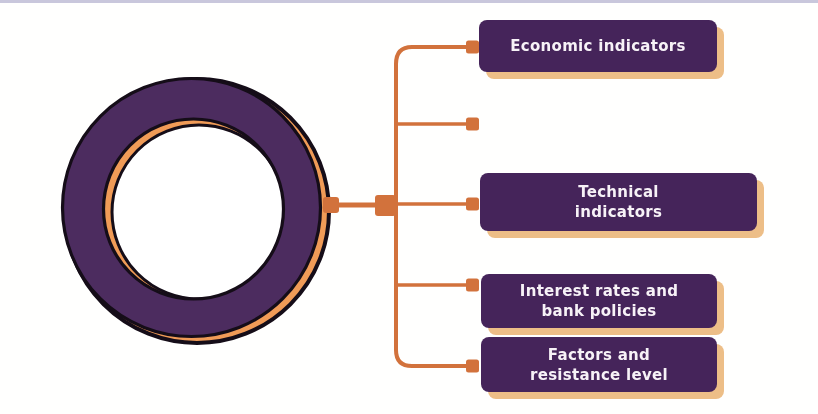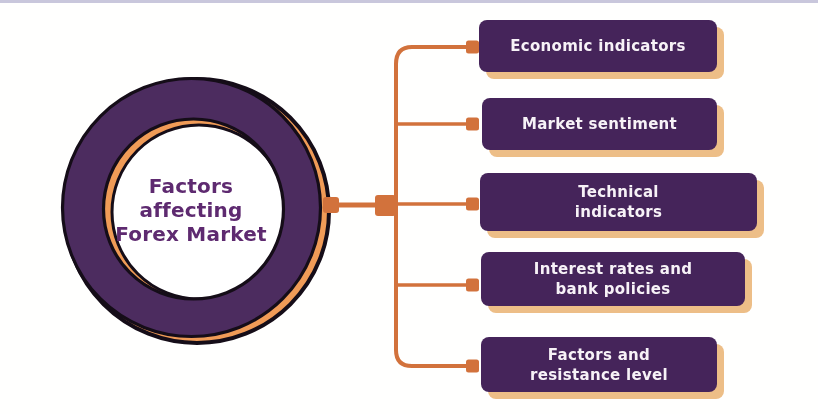--- a/index.html
+++ b/index.html
@@ -60,21 +60,21 @@
     color: var(--box_text, #f7f2f7);
     font-size: 15px;
     line-height: 20px;
     font-weight: bold;
     white-space: pre-line;
     letter-spacing: 0.3px;
   }
   .box-1 { left: 479px; top: 20px;  width: 238px; height: 52px; }
   .box-2 { left: 482px; top: 98px;  width: 235px; height: 52px; }
   .box-3 { left: 480px; top: 173px; width: 277px; height: 58px; }
-  .box-4 { left: 481px; top: 252px; width: 264px; height: 54px; }
+  .box-4 { left: 481px; top: 274px; width: 236px; height: 54px; }
   .box-5 { left: 481px; top: 337px; width: 236px; height: 55px; }
 </style>
 </head>
 <body>
 
 <div class="canvas">
   <div class="top-border"></div>
 
   <svg class="diagram-svg" width="818" height="414" viewBox="0 0 818 414">
 
@@ -92,29 +92,23 @@
     <path class="conn-line conn-branch" d="M 397 204 H 466"></path>
     <path class="conn-line conn-branch" d="M 397 285 H 466"></path>
 
     <rect class="conn-square" x="466" y="40.5" width="13" height="13" rx="2.5"></rect>
     <rect class="conn-square" x="466" y="117.5" width="13" height="13" rx="2.5"></rect>
     <rect class="conn-square" x="466" y="197.5" width="13" height="13" rx="2.5"></rect>
     <rect class="conn-square" x="466" y="278.5" width="13" height="13" rx="2.5"></rect>
     <rect class="conn-square" x="466" y="359.5" width="13" height="13" rx="2.5"></rect>
   </svg>
 
-  <div class="circle-title">Factors
-affecting
-Forex Market</div>
 
   <div class="factor-box box-1">
     <span class="factor-label">Economic indicators</span>
-  </div>
-  <div class="factor-box box-2">
-    <span class="factor-label">Market sentiment</span>
   </div>
   <div class="factor-box box-3">
     <span class="factor-label">Technical
 indicators</span>
   </div>
   <div class="factor-box box-4">
     <span class="factor-label">Interest rates and
 bank policies</span>
   </div>
   <div class="factor-box box-5">

